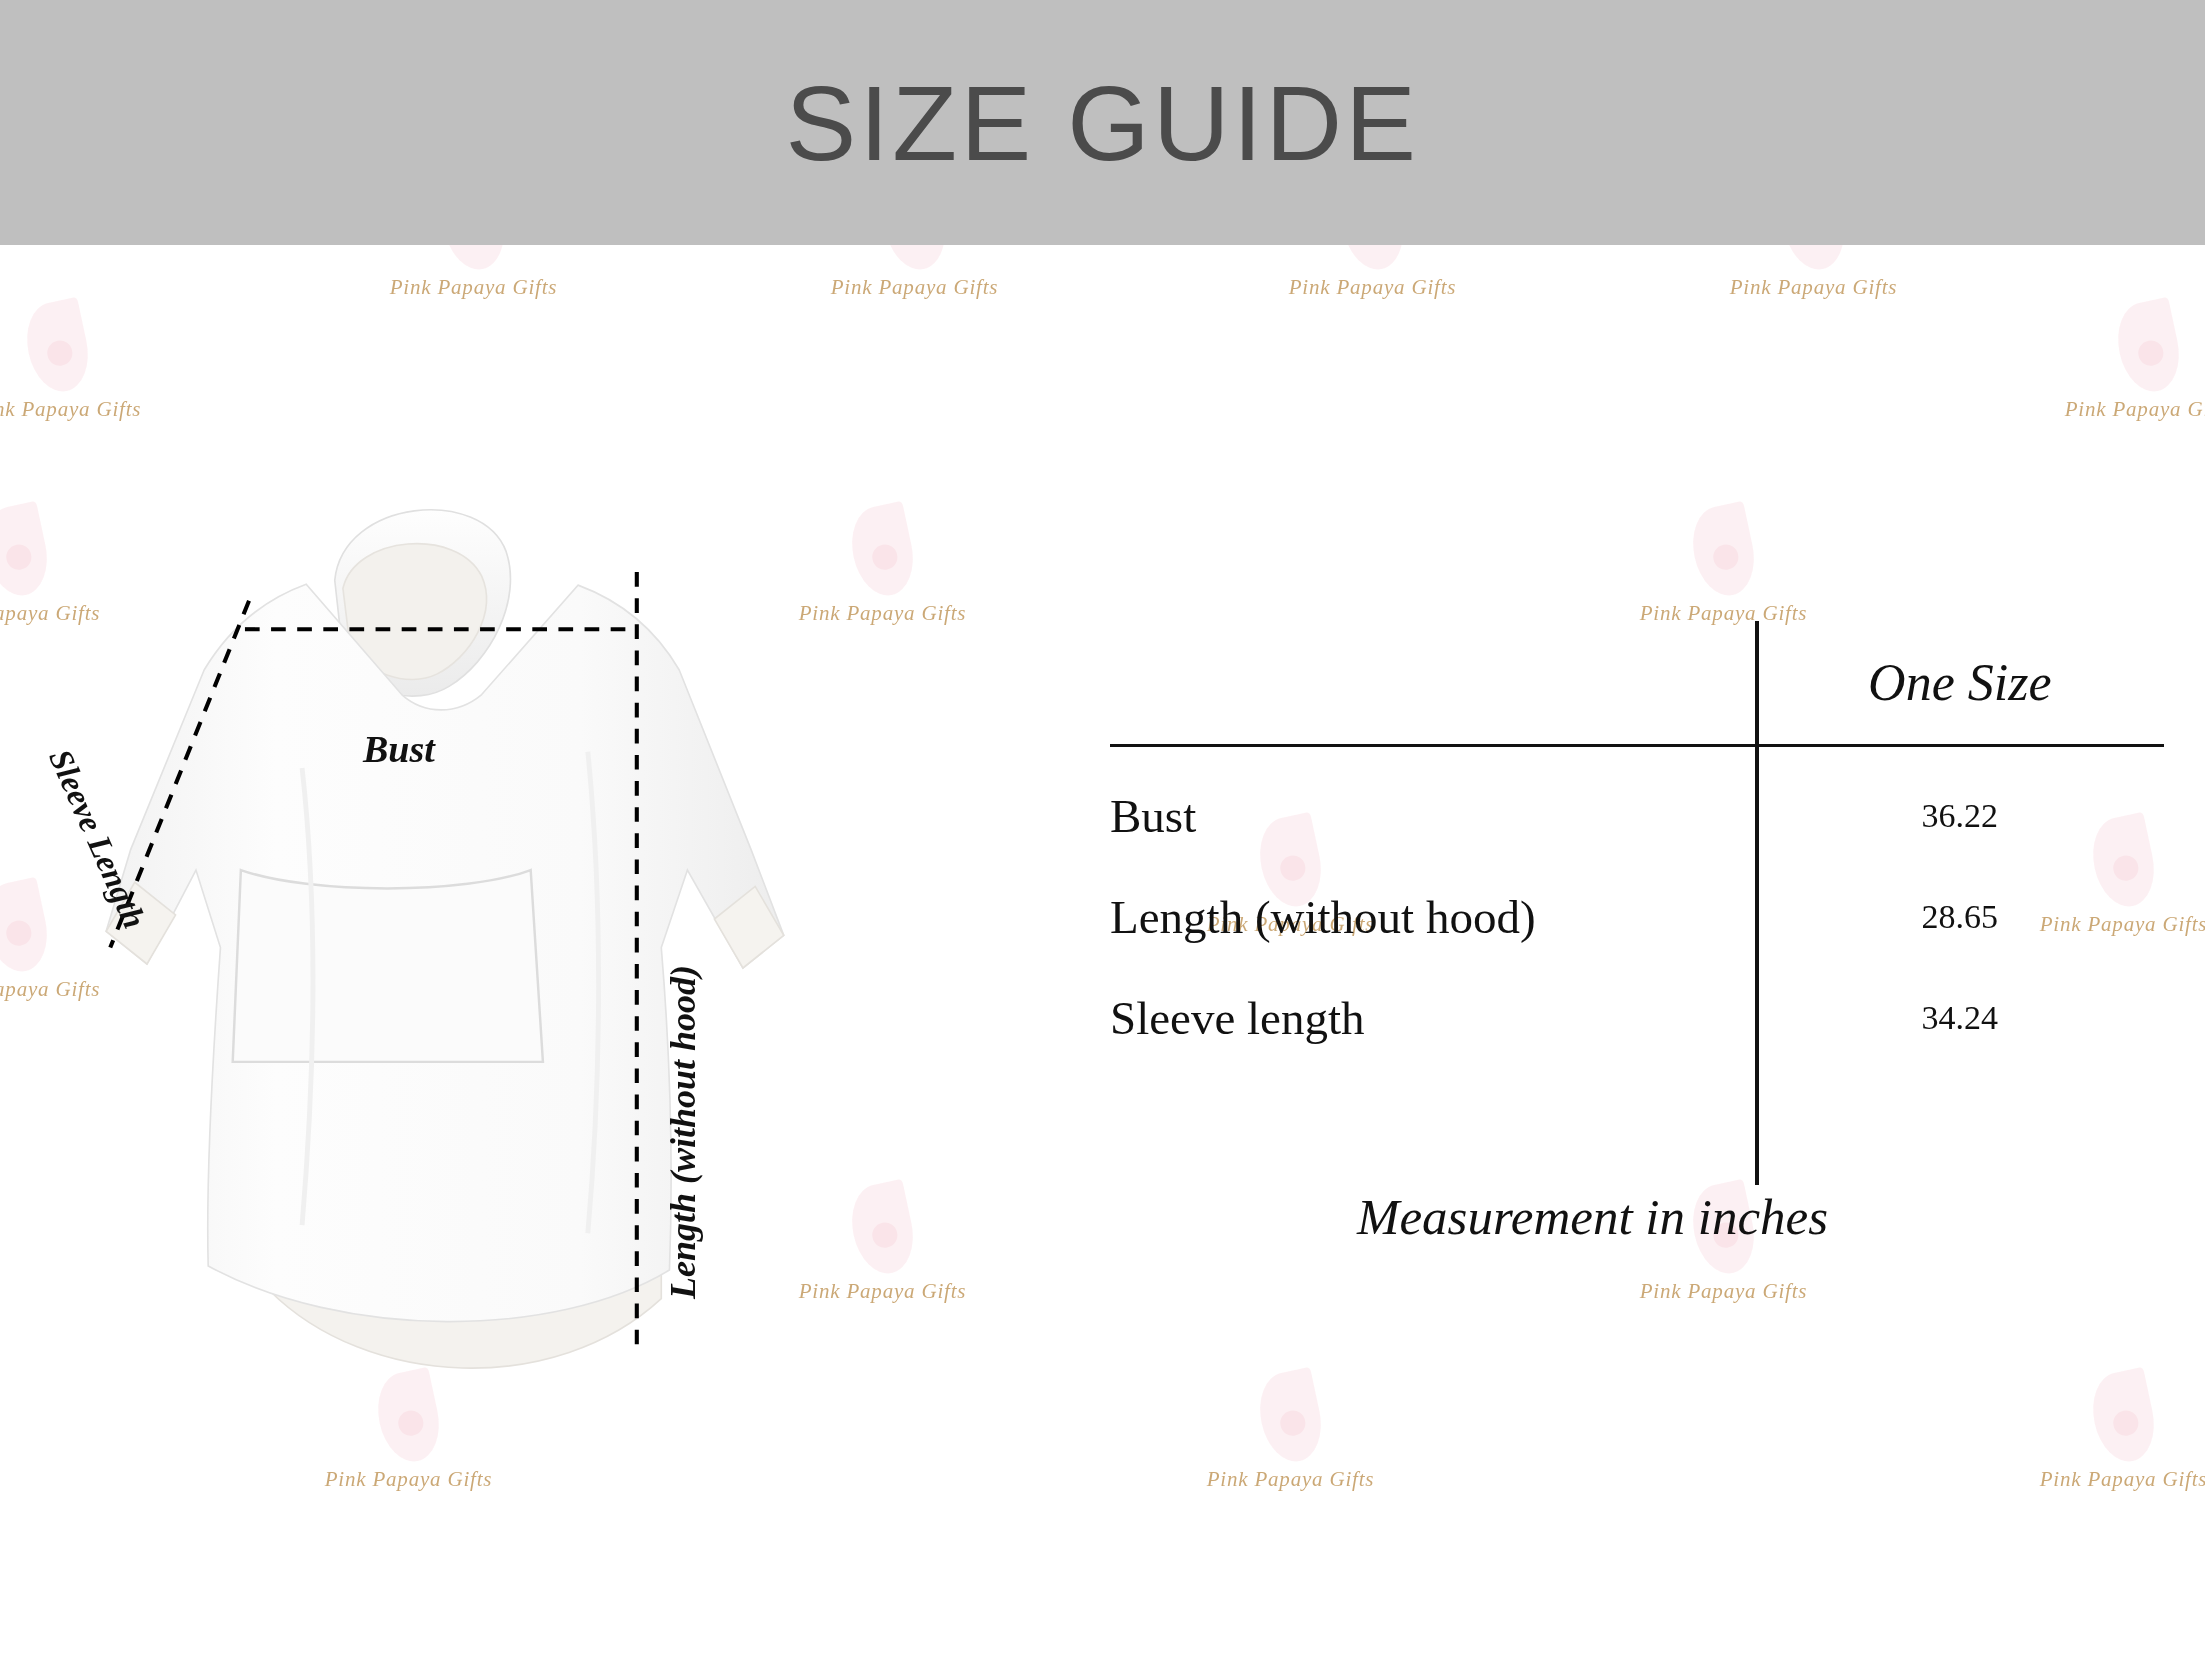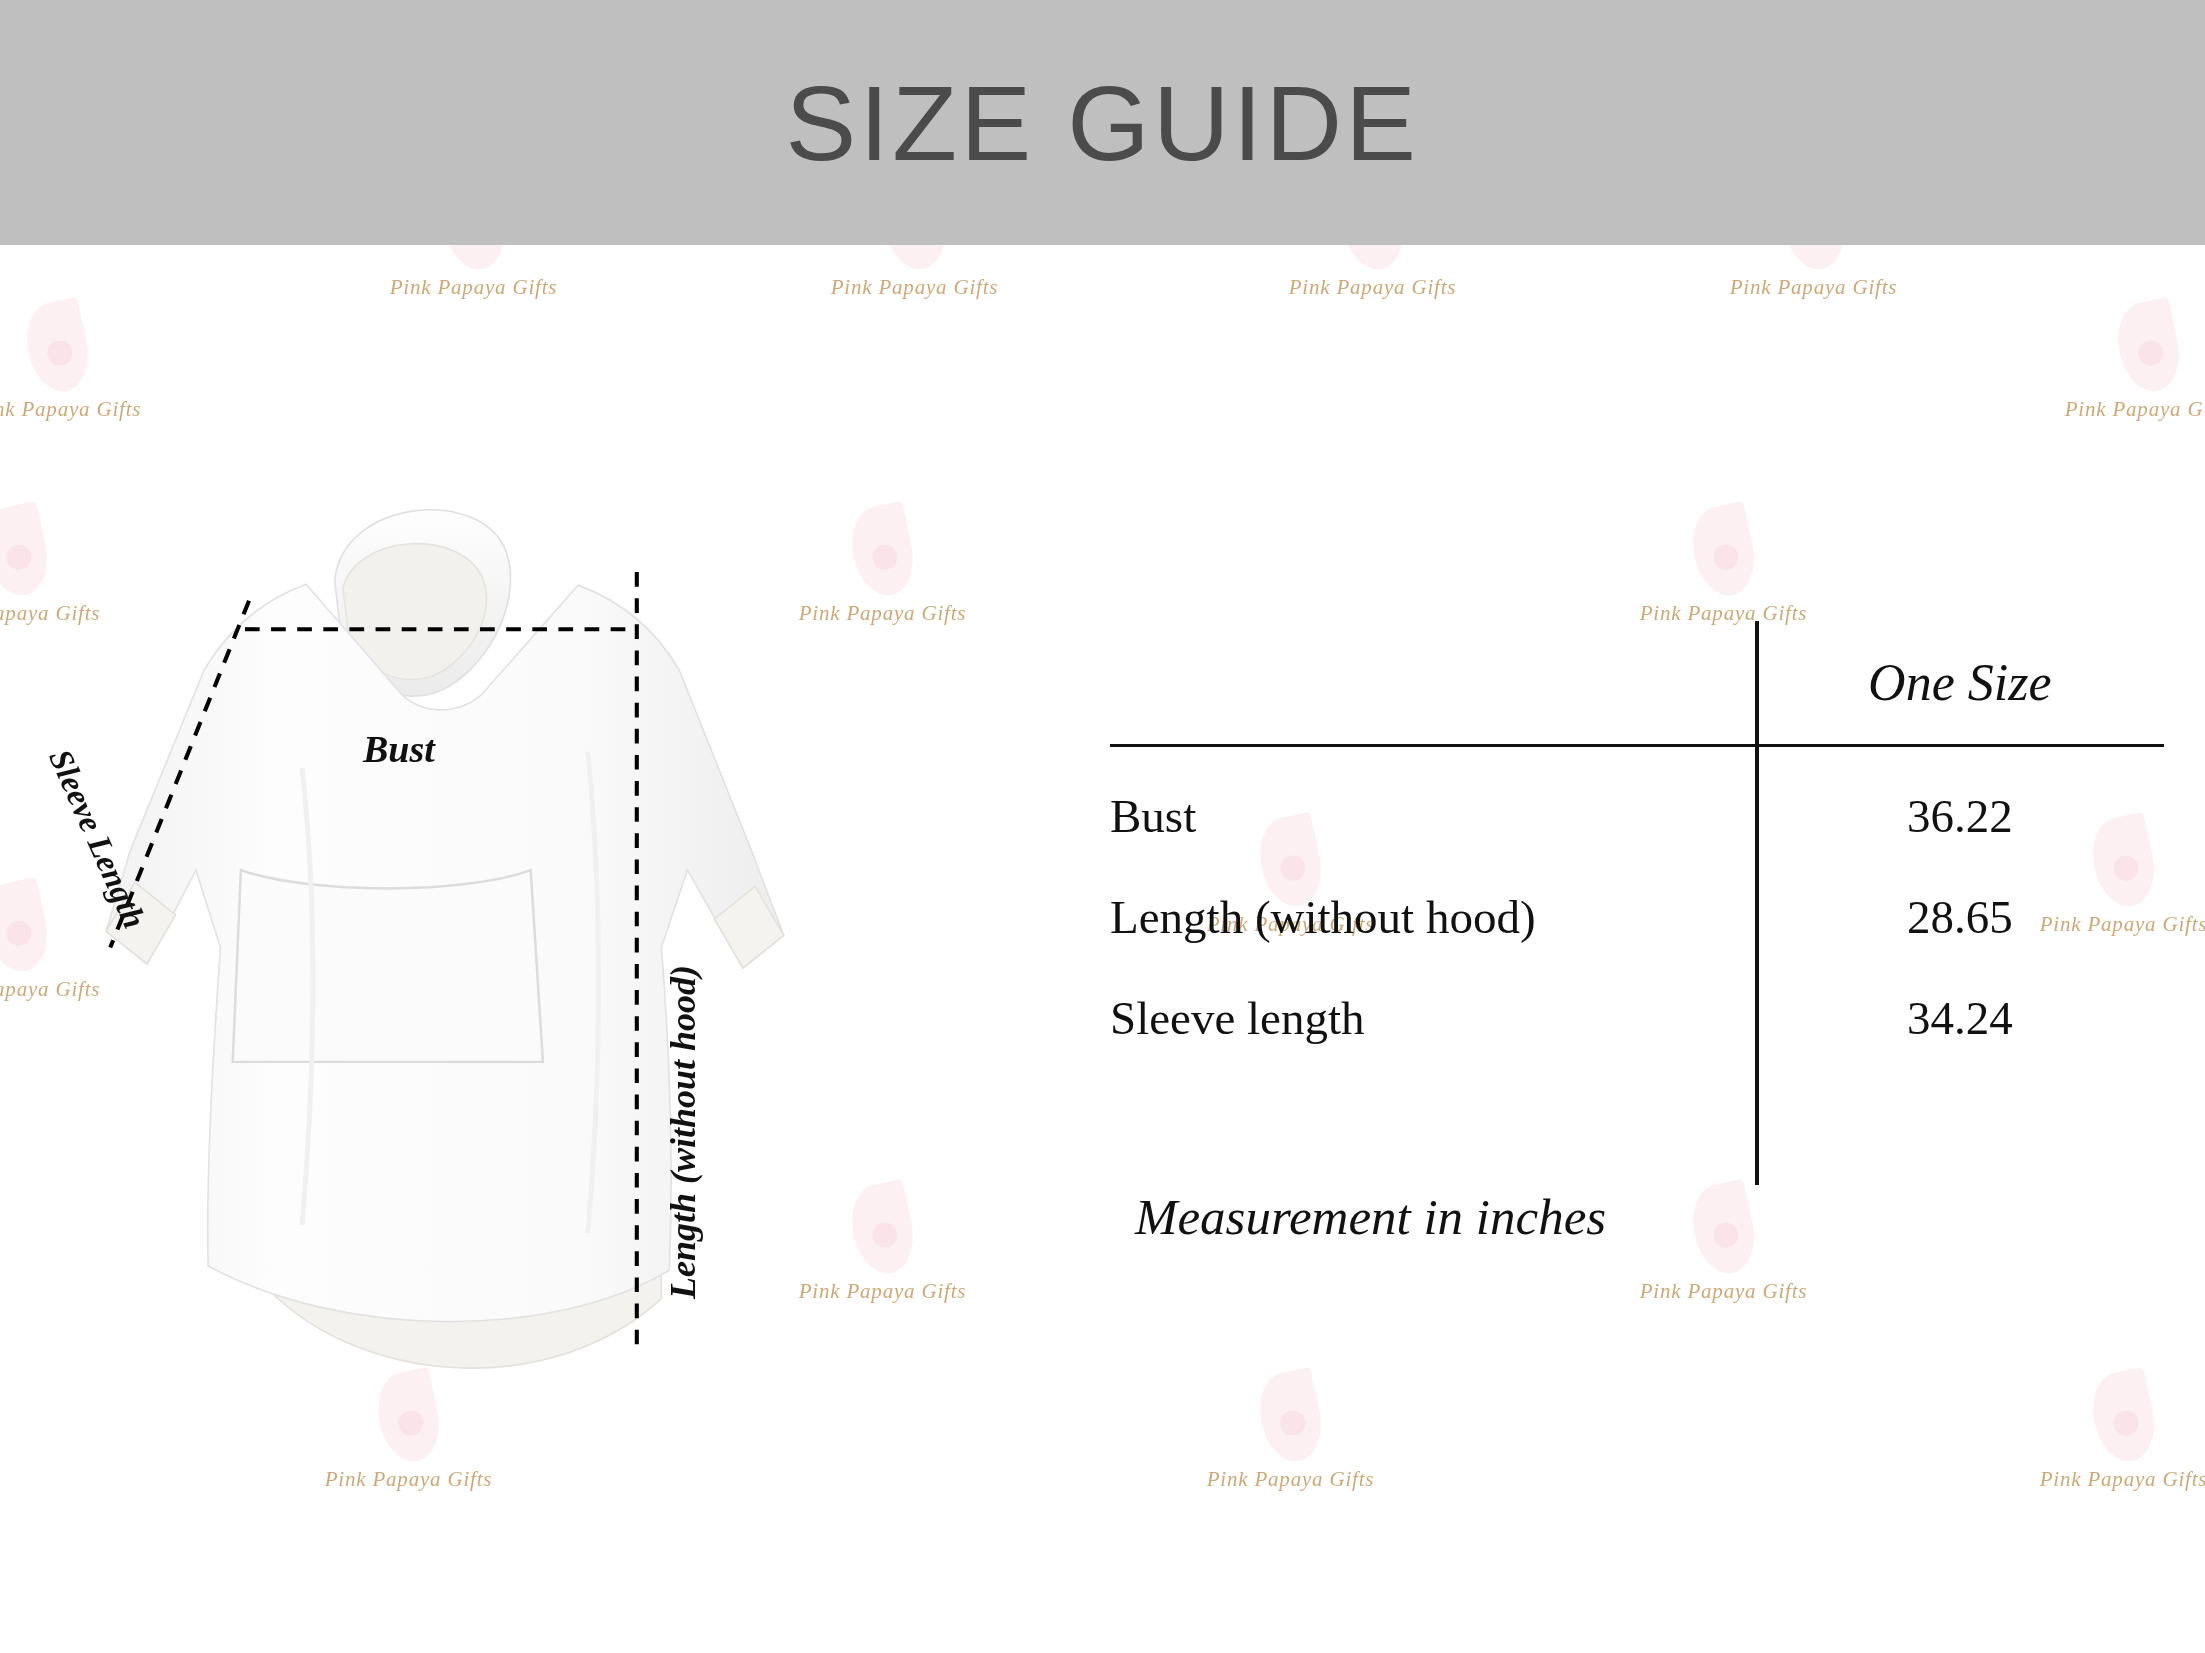--- a/index.html
+++ b/index.html
@@ -139,21 +139,21 @@
   .col-label {
     width: 645px;
     font-size: 47px;
     color: #111;
     padding-left: 29px;
     height: 101px;
   }
   .col-value {
     width: 408px;
     text-align: center;
-    font-size: 47px;
+    font-size: 34px;
     color: #111;
     height: 101px;
   }
   .head-row .col-value {
     font-style: italic;
     font-size: 52px;
     font-weight: 400;
     padding-bottom: 21px;
     height: 123px;
   }
@@ -174,20 +174,21 @@
     width: 1054px;
     height: 3.3px;
     background: #111;
   }
 
   .measure-note {
     position: absolute;
     left: 1135px;
     top: 1188px;
     width: 915px;
+    text-align: center;
     font-family: "Liberation Serif", serif;
     font-style: italic;
     font-size: 51px;
     color: #111;
     white-space: nowrap;
   }
 </style>
 </head>
 <body>
 

